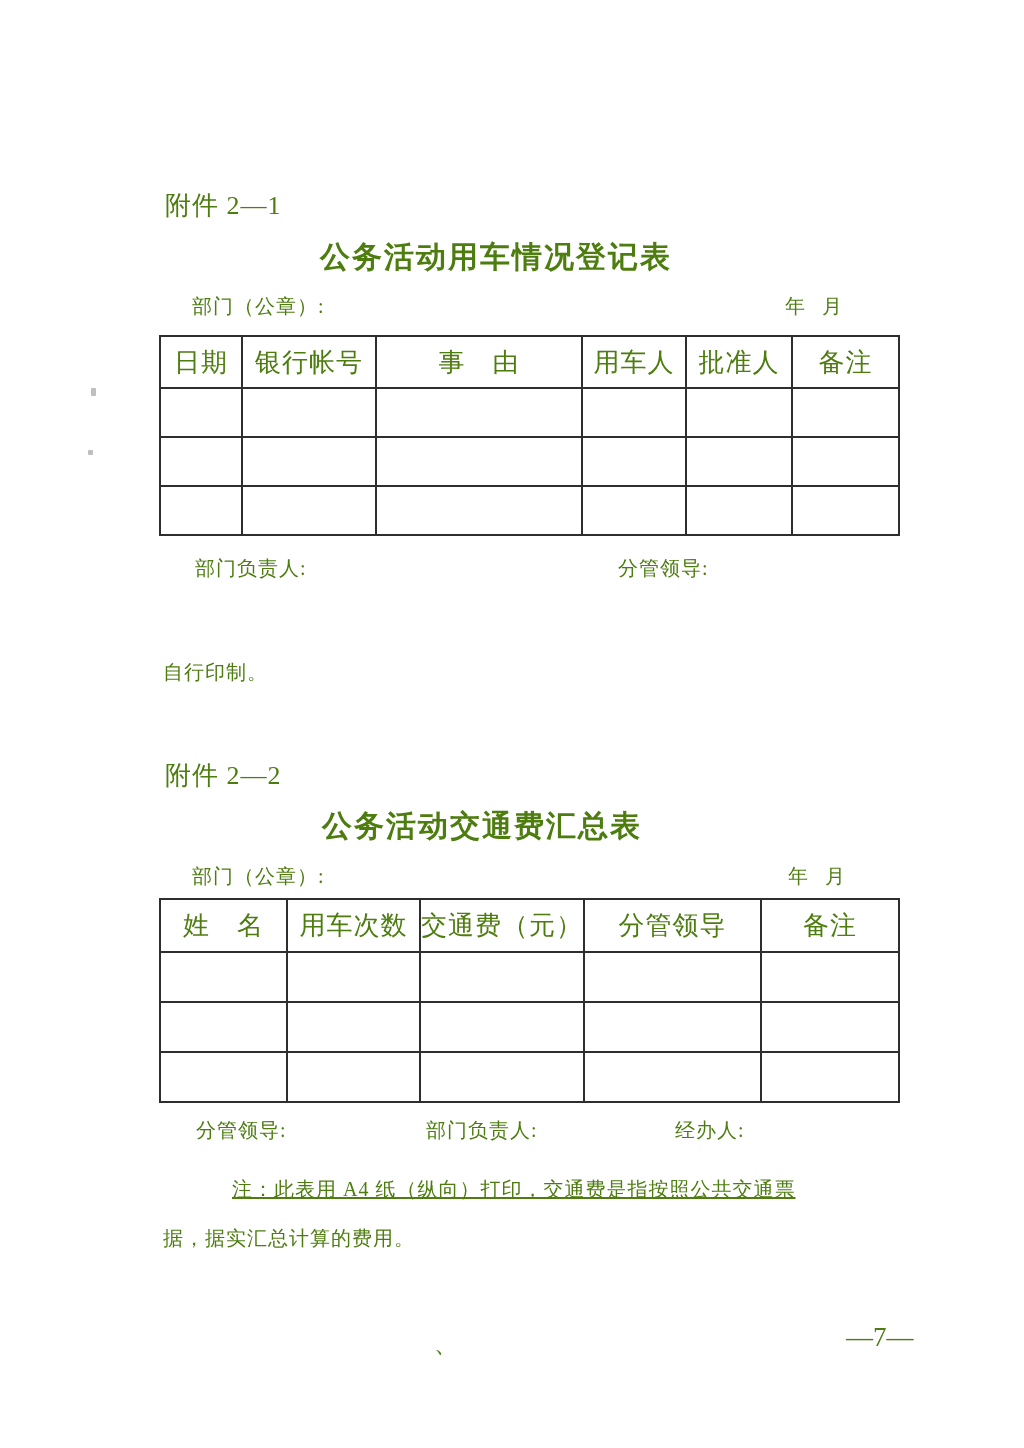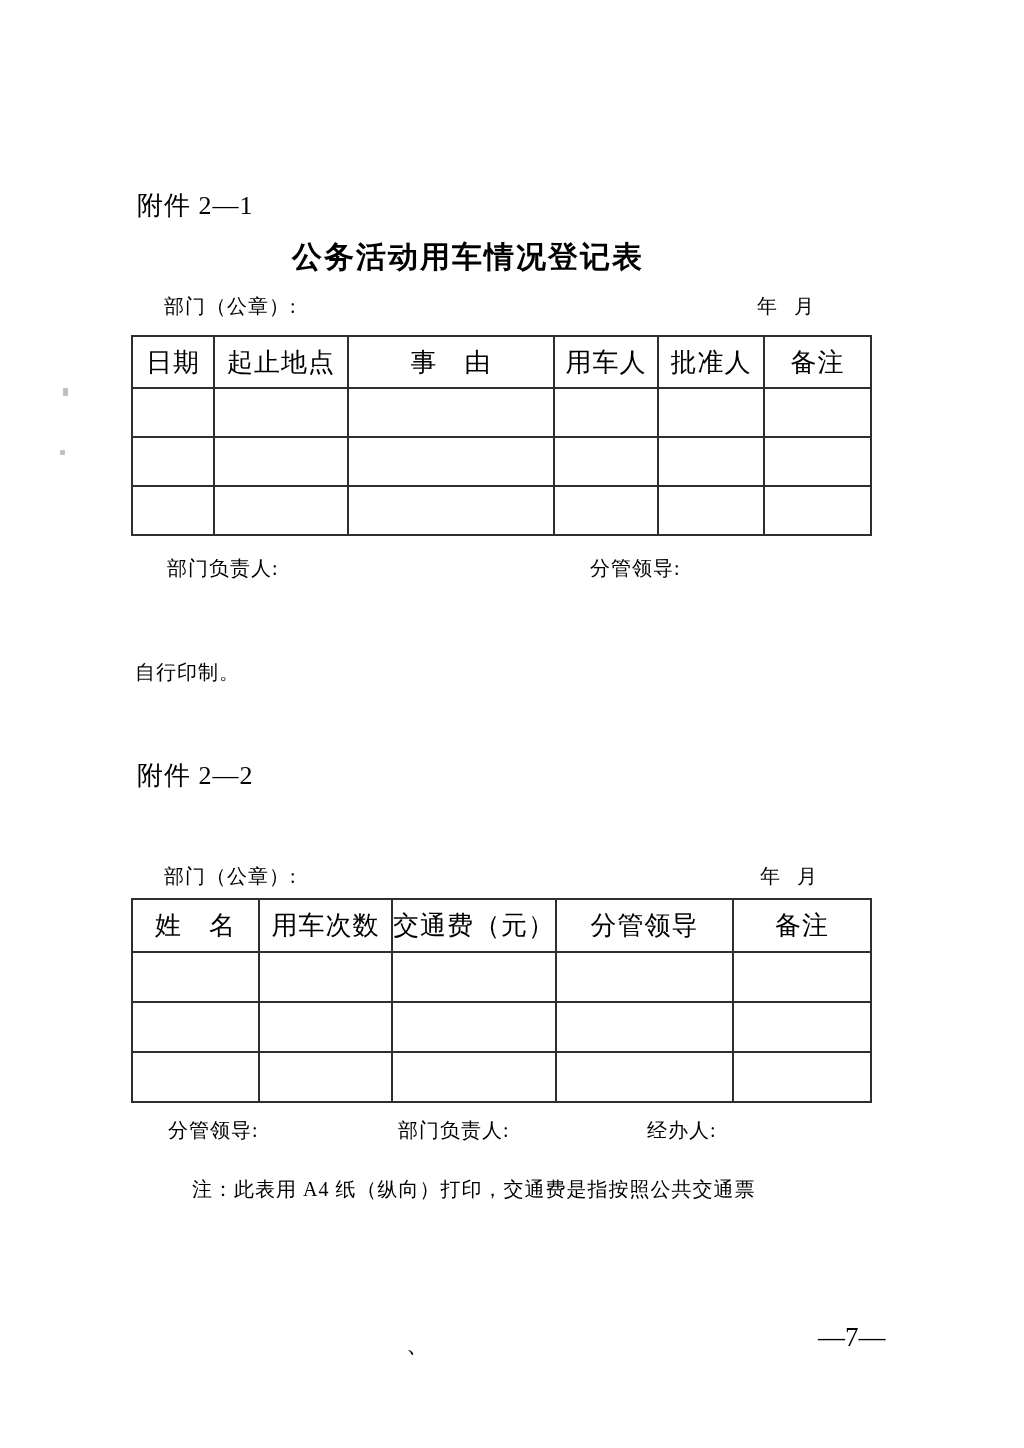--- a/index.html
+++ b/index.html
@@ -2,23 +2,24 @@
 <html><head>
 <meta charset="utf-8">
 <style>
   * { margin: 0; padding: 0; box-sizing: border-box; }
   html, body { background: #ffffff; }
   .page {
     position: relative;
     width: 908px;
     height: 1448px;
     background: #ffffff;
-    color: #000000;
+    color: #4d7c0f;
     font-family: "Liberation Serif", "DejaVu Serif", serif;
     overflow: hidden;
+    margin-left: 28px;
   }
   .txt {
     position: absolute;
     font-size: 20px;
     letter-spacing: 1px;
     white-space: nowrap;
   }
   .attach-label { font-size: 26px; }
   .doc-title {
     position: absolute;
@@ -79,21 +80,21 @@
       <col style="width:82px">
         <col style="width:134px">
         <col style="width:206px">
       <col style="width:104px">
         <col style="width:106px">
         <col style="width:107px">
     </colgroup>
     <thead>
       <tr>
         <th>日期</th>
-        <th>起止地点</th>
+        <th>银行帐号</th>
         <th>事　由</th>
         <th>用车人</th>
         <th>批准人</th>
         <th>备注</th>
       </tr>
     </thead>
     <tbody>
       <tr>
         <td></td>
           <td></td>
@@ -121,20 +122,21 @@
     </tbody>
   </table>
 
   <div class="txt" style="left:167px; top:555px;">部门负责人:</div>
   <div class="txt" style="left:590px; top:555px;">分管领导:</div>
 
   <div class="txt" style="left:135px; top:659px;">自行印制。</div>
 
   <div class="txt attach-label" style="left:137px; top:758px;">附件 2—2</div>
 
+  <div class="doc-title" style="top:806px;">公务活动交通费汇总表</div>
 
   <div class="txt" style="left:164px; top:863px;">部门（公章）:</div>
   <div class="txt" style="left:760px; top:863px; letter-spacing:6px;">年 月</div>
 
   <table class="form-table" id="table2">
     <colgroup>
       <col style="width:127px">
         <col style="width:133px">
         <col style="width:164px">
       <col style="width:177px">
@@ -171,21 +173,22 @@
           <td></td>
           <td></td>
       </tr>
     </tbody>
   </table>
 
   <div class="txt" style="left:168px; top:1117px;">分管领导:</div>
   <div class="txt" style="left:398px; top:1117px;">部门负责人:</div>
   <div class="txt" style="left:647px; top:1117px;">经办人:</div>
 
-  <div class="txt" style="left:192px; top:1176px;">注：此表用 A4 纸（纵向）打印，交通费是指按照公共交通票</div>
+  <div class="txt" style="left:204px; top:1176px;text-decoration:underline;">注：此表用 A4 纸（纵向）打印，交通费是指按照公共交通票</div>
+  <div class="txt" style="left:135px; top:1225px;">据，据实汇总计算的费用。</div>
 
   <div class="txt footer-mark" style="left:406px; top:1328px;">、</div>
   <div class="txt page-number" style="left:818px; top:1322px;">—7—</div>
 
   <div class="artifact" style="left:63px; top:388px; width:5px; height:8px;"></div>
   <div class="artifact" style="left:60px; top:450px; width:5px; height:5px;"></div>
 
 </div>
 
 </body></html>

